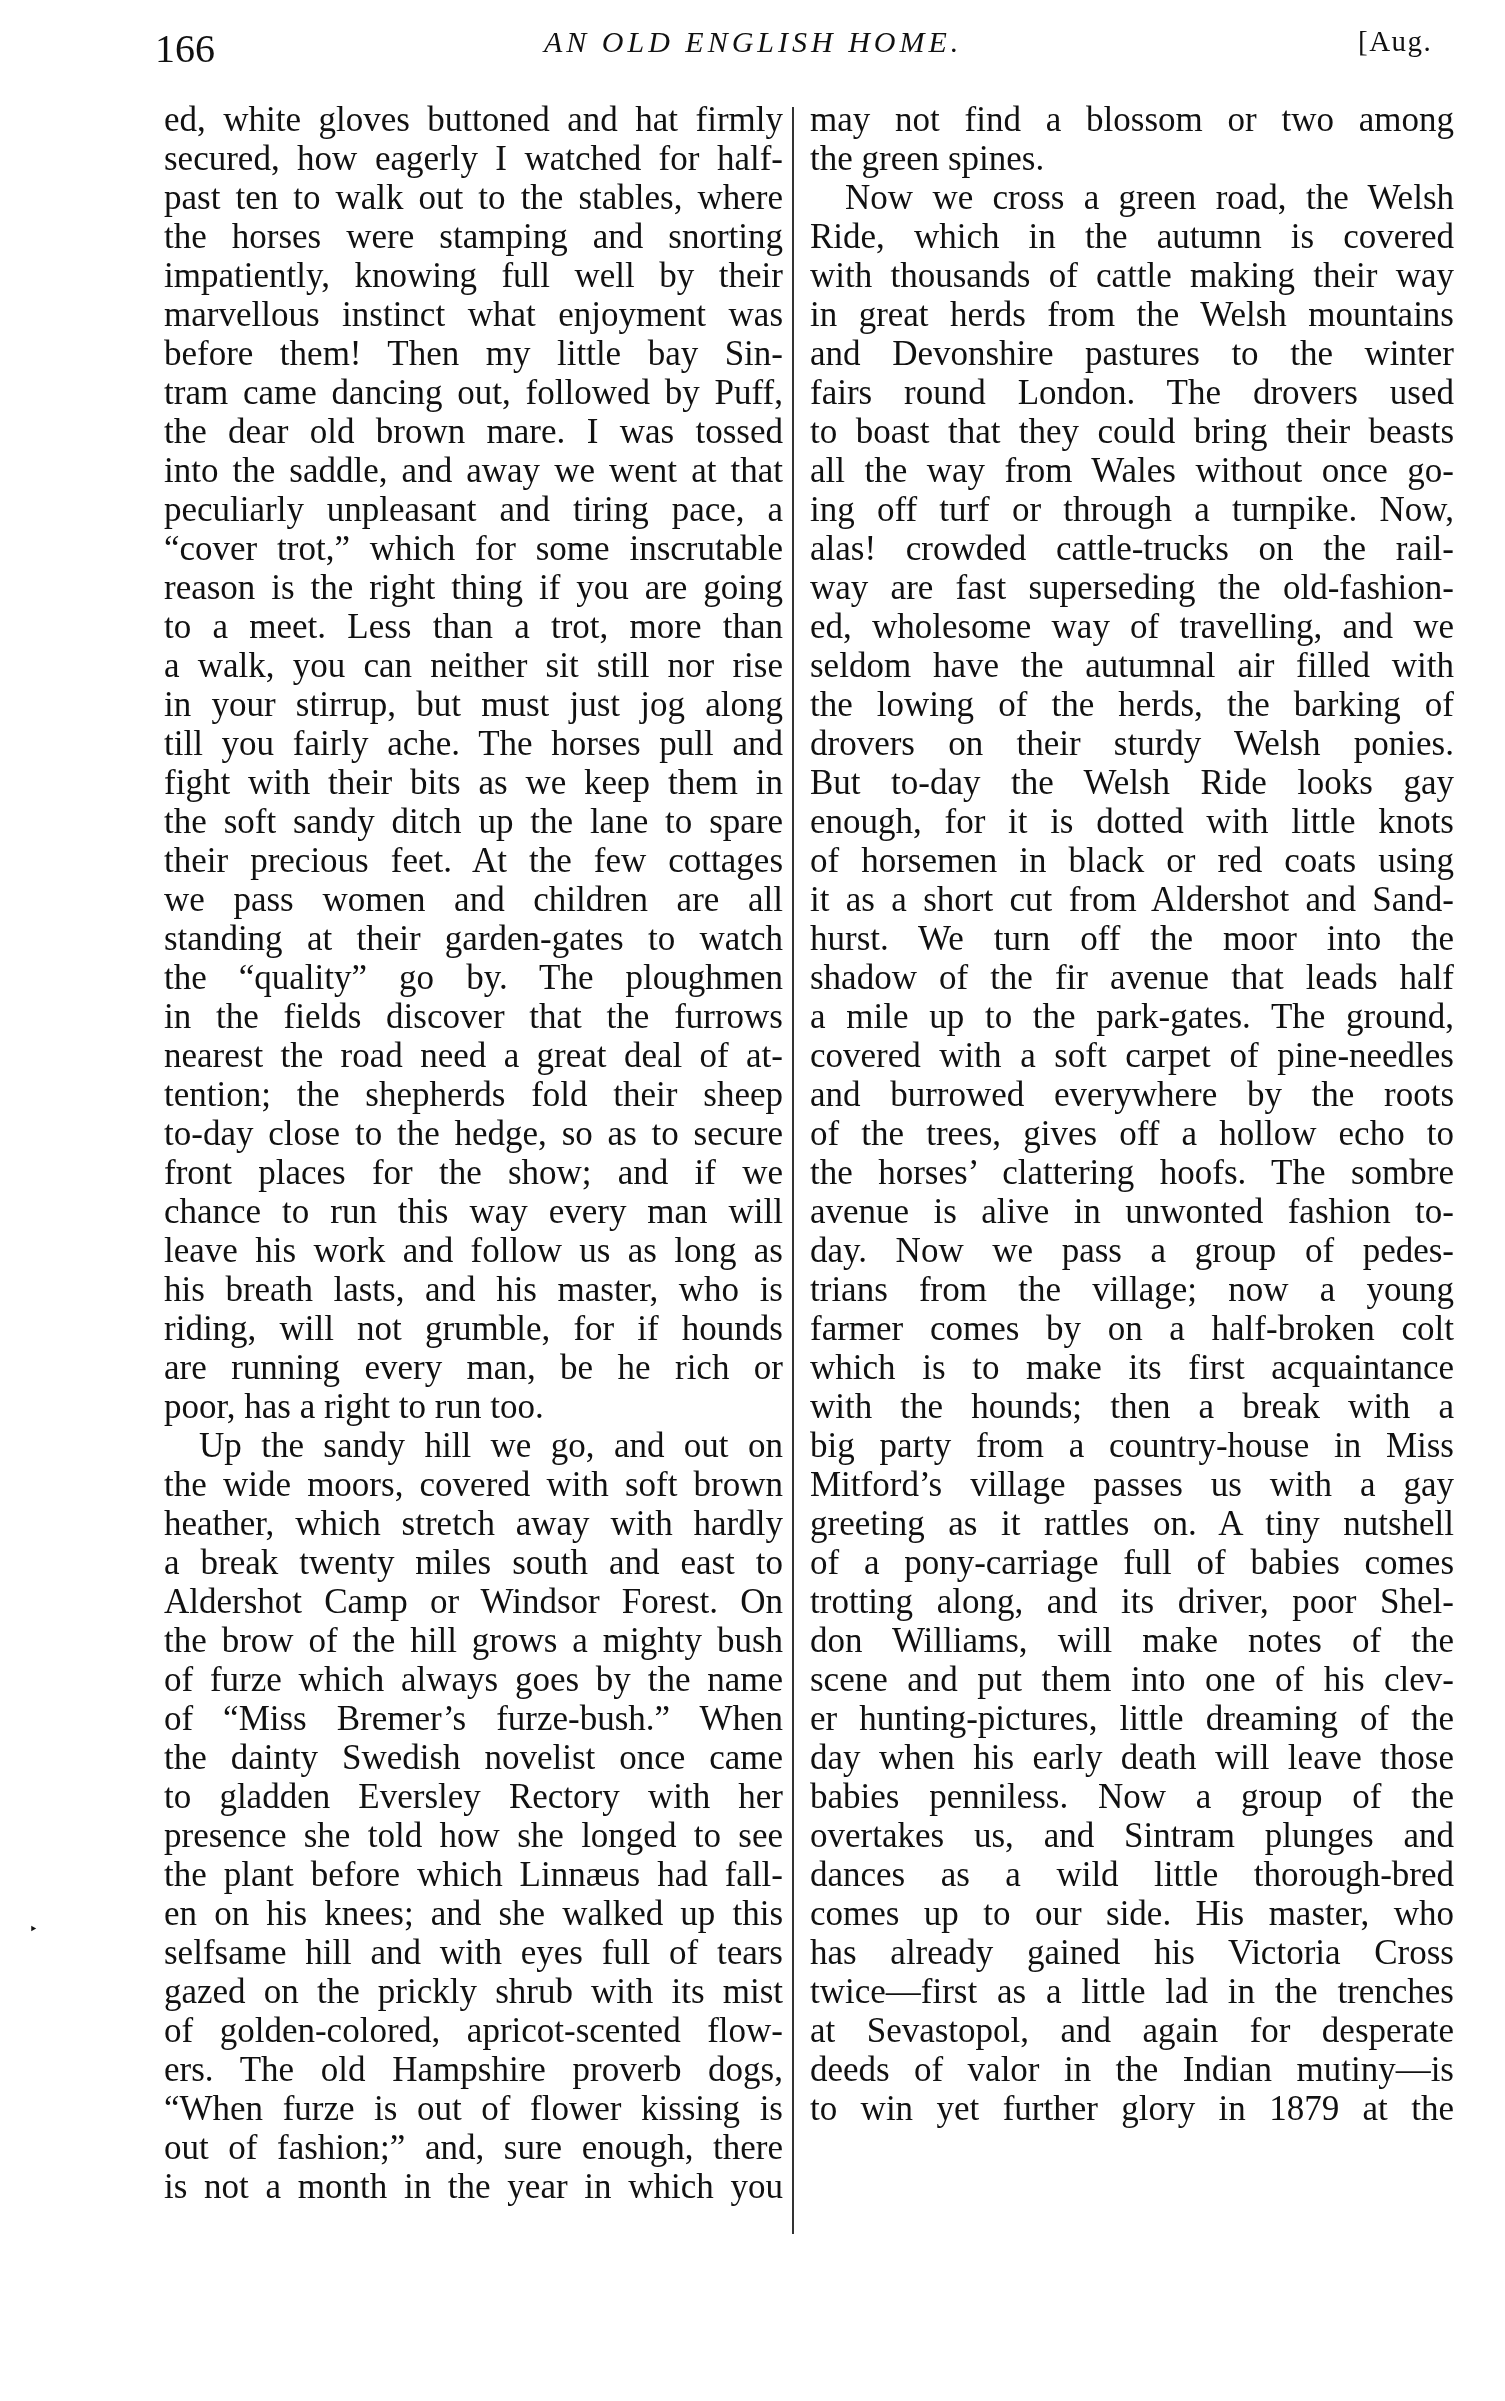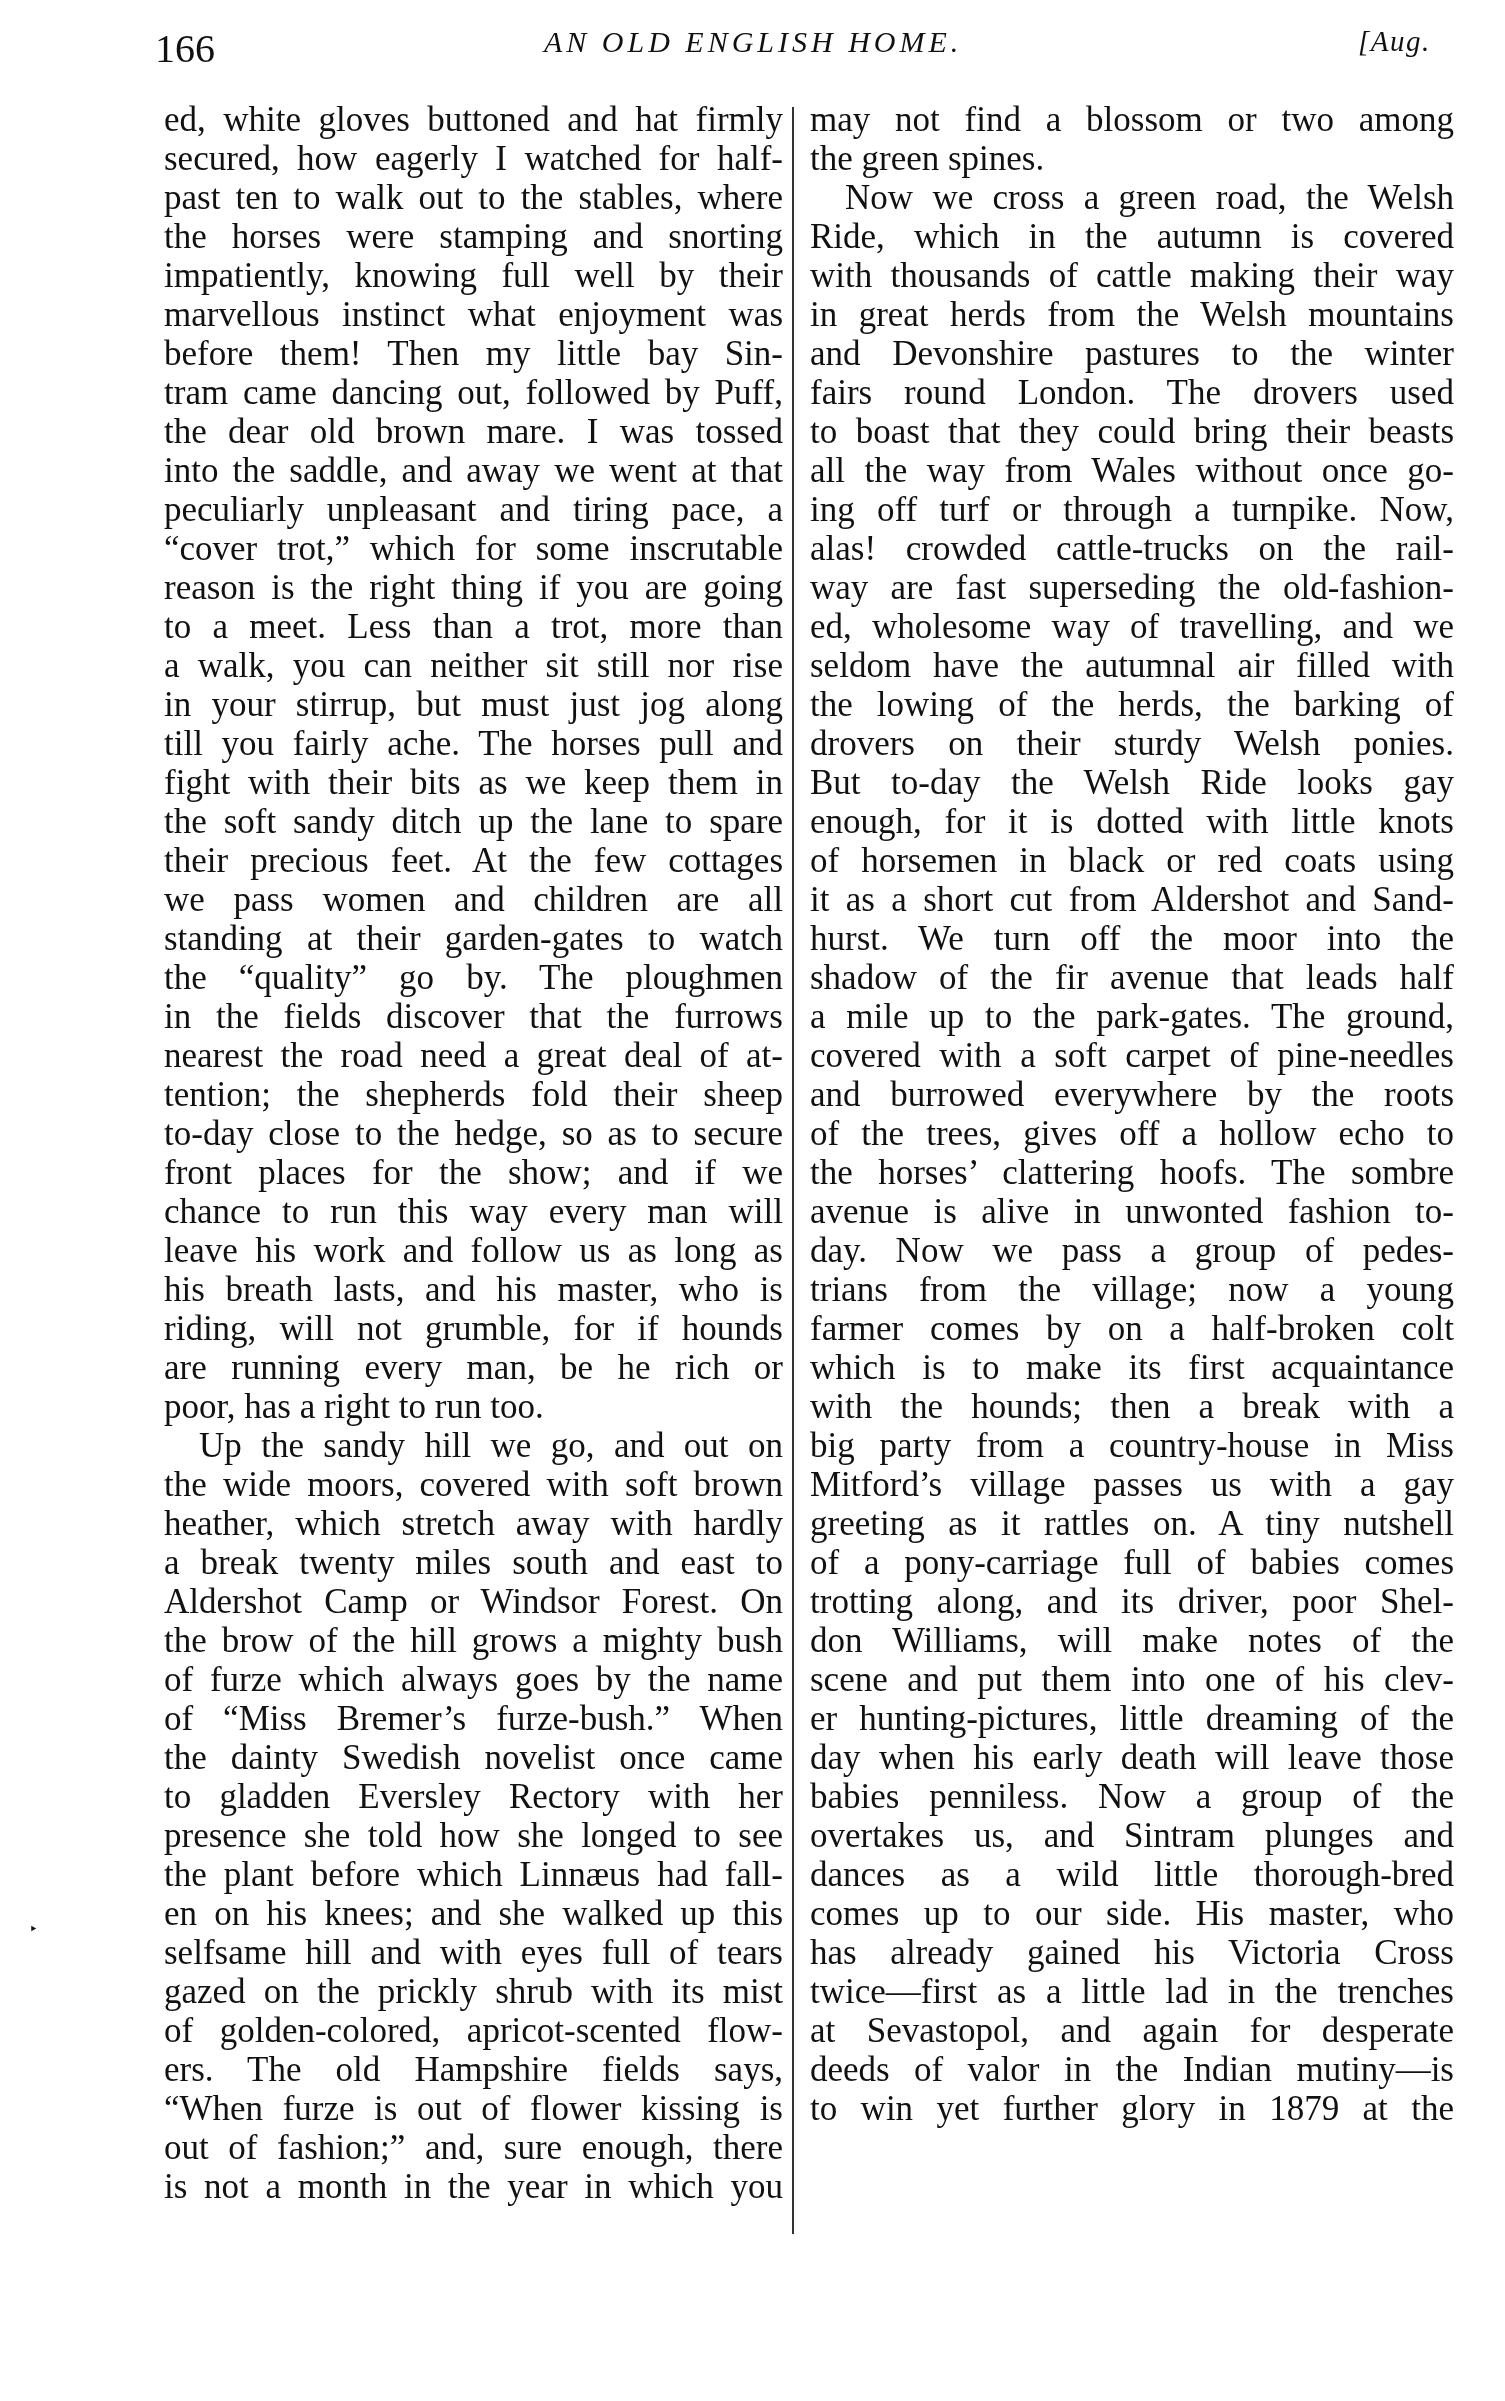--- a/index.html
+++ b/index.html
@@ -1,20 +1,20 @@
 <!DOCTYPE html>
 <html style="font-size:8px"><head>
 <meta charset="utf-8">
 <style>
   html, body { margin:0; padding:0; background:#ffffff; }
   body { width:1505px; height:2401px; position:relative; font-family:"Liberation Serif","DejaVu Serif",serif; color:#111; }
   .header { position:absolute; top:20px; left:0; width:1505px; height:60px; }
   .page-num { position:absolute; left:155px; top:5px; font-size:40px; }
   .running-title { position:absolute; left:544px; top:5px; font-size:30px; font-style:italic; letter-spacing:4px;font-family:Liberation Serif, serif; }
-  .month { position:absolute; left:1358px; top:5px; font-size:29px; letter-spacing:1.5px;font-style:italic; }
+  .month { position:absolute; left:1358px; top:5px; font-size:29px; letter-spacing:1.5px; }
   .col { position:absolute; top:100px; font-size:35px; line-height:39px; }
   .col-left { left:156px; width:619px;margin-left:8px; }
   .col-right { left:810px; width:644px; }
   .line { display:block; text-align:justify; text-align-last:justify; white-space:nowrap; height:39px; overflow:visible; }
   .line.last { text-align-last:left; }
   .line.indent { padding-left:35px; }
   .rule { position:absolute; left:792px; top:107px; width:1.5px; height:2127px; background:#333; }
   .mark { position:absolute; left:29px; top:1920px; font-size:15px; }
 </style>
 </head>
@@ -70,21 +70,21 @@
     <span class="line">of furze which always goes by the name</span>
     <span class="line">of “Miss Bremer’s furze-bush.”  When</span>
     <span class="line">the dainty Swedish novelist once came</span>
     <span class="line">to gladden Eversley Rectory with her</span>
     <span class="line">presence she told how she longed to see</span>
     <span class="line">the plant before which Linnæus had fall-</span>
     <span class="line">en on his knees; and she walked up this</span>
     <span class="line">selfsame hill and with eyes full of tears</span>
     <span class="line">gazed on the prickly shrub with its mist</span>
     <span class="line">of golden-colored, apricot-scented flow-</span>
-    <span class="line">ers.  The old Hampshire fields says,</span>
+    <span class="line">ers.  The old Hampshire proverb dogs,</span>
     <span class="line">“When furze is out of flower kissing is</span>
     <span class="line">out of fashion;” and, sure enough, there</span>
     <span class="line">is not a month in the year in which you</span>
   </div>
 <div class="rule"></div>
 <div class="col col-right" id="col-right">
     <span class="line">may not find a blossom or two among</span>
     <span class="line last">the green spines.</span>
     <span class="line indent">Now we cross a green road, the Welsh</span>
     <span class="line">Ride, which in the autumn is covered</span>

